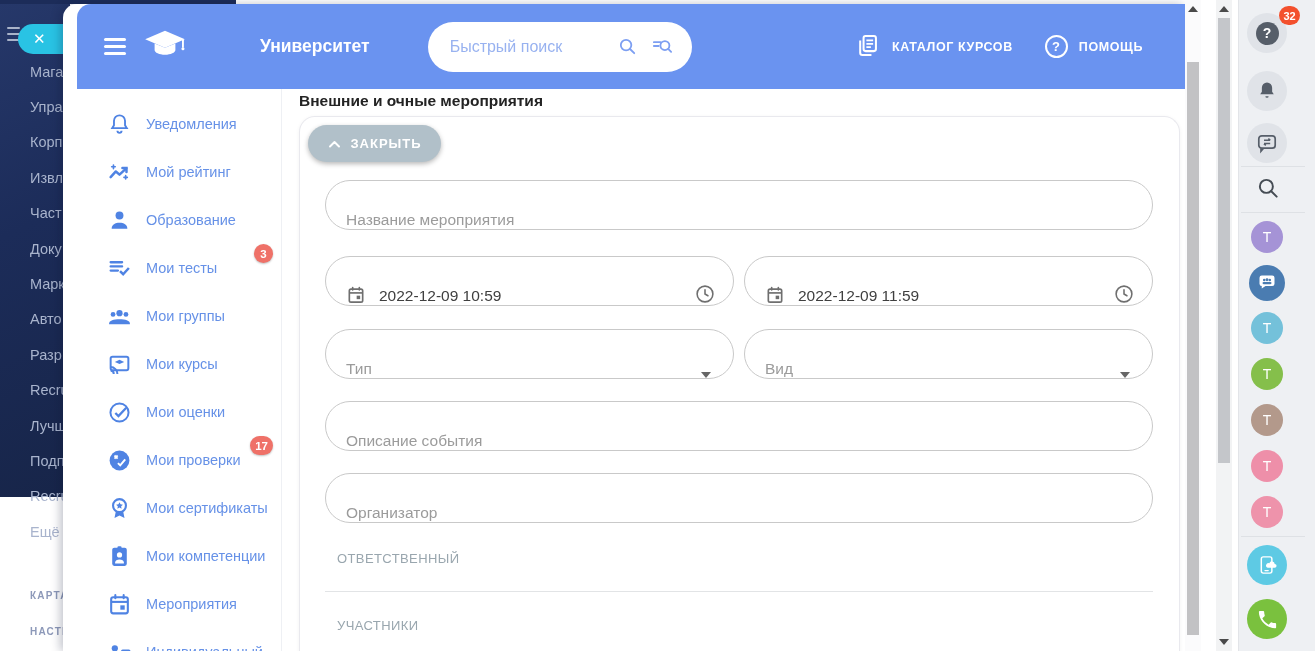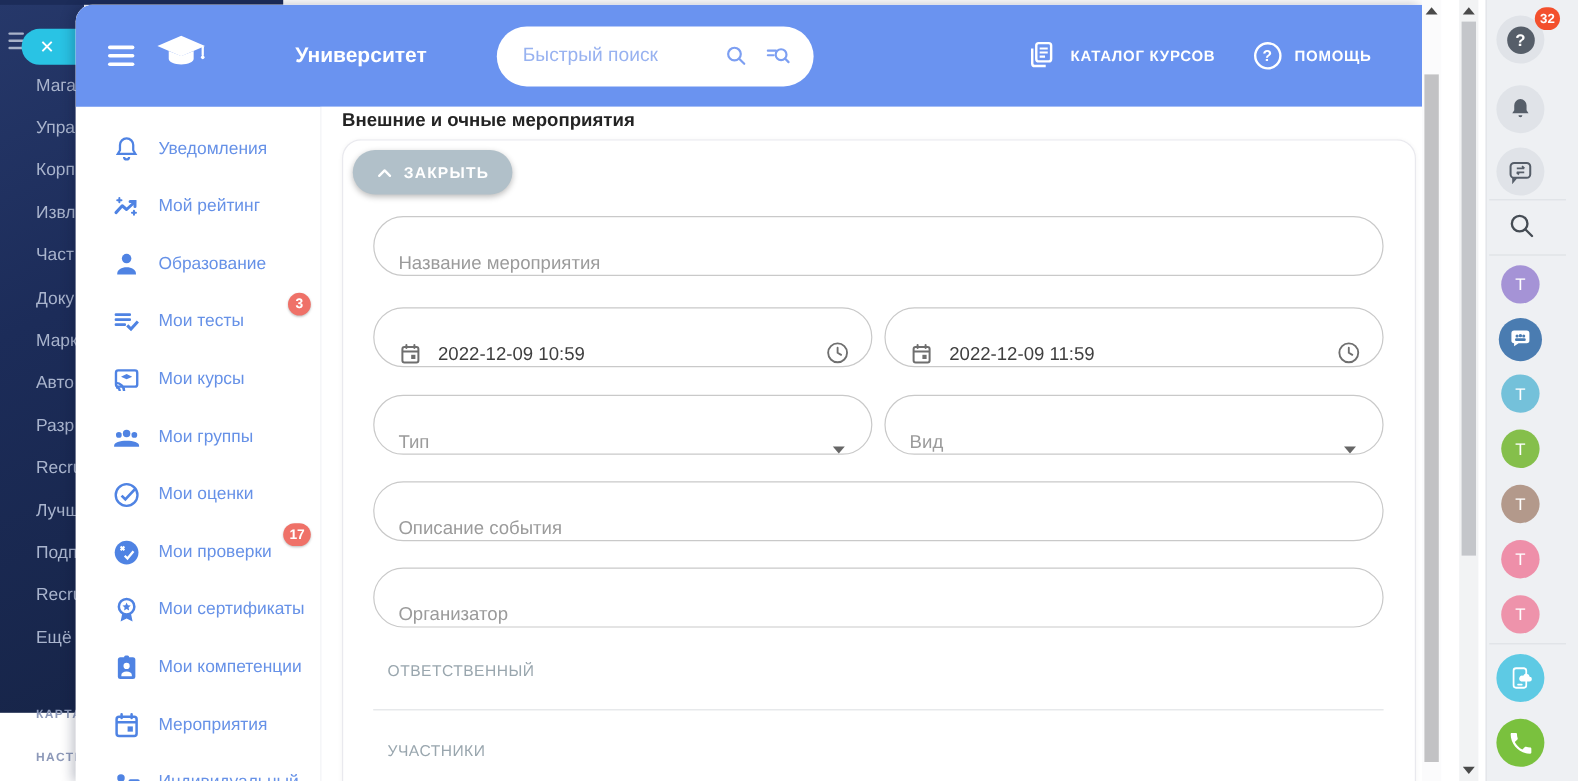--- a/index.html
+++ b/index.html
@@ -1,36 +1,36 @@
 <!DOCTYPE html>
 <html><head>
 <meta charset="utf-8">
 <style>
   * { box-sizing: border-box; margin: 0; padding: 0; }
   html,body { width:1315px; height:651px; }
   body { font-family:"Liberation Sans", sans-serif; }
   .root { position:relative; width:1315px; height:651px; background:#fff; overflow:hidden; }
 
   
-  .nav-rail { position:absolute; left:0; top:0; width:70px; height:594px;
+  .nav-rail { position:absolute; left:0; top:0; width:70px; height:497px;
     background:linear-gradient(155deg,#26386a 0%,#1c2c59 45%,#172549 100%); z-index:1; }
   .top-strip { position:absolute; left:0; top:0; width:236px; height:4px; background:#1c2c59; z-index:1; }
   .rail-burger { position:absolute; left:7px; top:27px; z-index:2; }
   .rail-burger i { display:block; width:13px; height:2.4px; background:#a9b3c9; border-radius:1px; margin-bottom:3.4px; }
   .rail-close { position:absolute; left:18px; top:24px; width:60px; height:30px; border-radius:15px;
     background:#29c3e4; color:#fff; font-size:15px; display:flex; align-items:center; padding-left:15px; z-index:2; cursor:pointer; }
   .rail-list { position:absolute; left:30px; top:54px; list-style:none; z-index:2; }
   .rail-list li { height:35.4px; display:flex; align-items:center; font-size:14.5px; color:#a9b4cd; white-space:nowrap; cursor:pointer; }
   .rail-foot { position:absolute; left:30px; top:577px; list-style:none; z-index:2; }
   .rail-foot li { height:36px; display:flex; align-items:center; font-size:10px; font-weight:bold;
     letter-spacing:1.2px; color:#8d99b9; white-space:nowrap; cursor:pointer; }
 
   
   .panel { position:absolute; left:63px; top:4px; width:1122px; height:647px; background:#fff;
-    border-top-left-radius:14px; overflow:hidden; box-shadow:-3px 0 10px rgba(10,20,50,.25); z-index:3; }
+    border-top-left-radius:14px; overflow:hidden; box-shadow:-3px 0 10px rgba(10,20,50,.25); z-index:3;padding-left:14px; }
 
   .hdr { height:85px; background:#6a93f0; display:flex; align-items:center; border-top-left-radius:14px; }
   .hdr-burger { margin-left:27px; cursor:pointer; }
   .hdr-burger i { display:block; width:22px; height:3px; background:#fff; border-radius:2px; margin:4px 0; }
   .logo { margin-left:16px; flex:none; }
   .hdr-title { margin-left:72px; color:#fff; font-size:17.5px; font-weight:bold; white-space:nowrap; }
   .search { margin-left:58px; width:264px; height:50px; background:#fff; border-radius:25px;
     display:flex; align-items:center; padding:0 18px 0 22px; flex:none; }
   .search input { border:0; outline:0; flex:1; min-width:0; font-size:16px; color:#5b79c9; background:transparent; }
   .search input::placeholder { color:#98b2f0; }
@@ -236,37 +236,37 @@
         <div class="smenu-item">
           <svg viewBox="0 0 24 24" fill="none" stroke="currentColor">
             <path d="M3.5 6h11M3.5 10h11M3.5 14h7" stroke-width="2.2" stroke-linecap="round"></path>
             <path d="M12.5 14.5 15.5 17.5 21 11.5" stroke-width="2.4"></path>
           </svg>
           <span class="lbl">Мои тесты</span>
           <span class="badge">3</span>
         </div>
 
         <div class="smenu-item">
-          <svg viewBox="0 0 24 24" fill="none" stroke="currentColor">
-            <rect x="3.5" y="4.5" width="17" height="13" rx="1.8" stroke-width="1.9"></rect>
-            <path d="M7.5 9.5 12 7.4l4.5 2.1L12 11.6z" fill="currentColor" stroke="none"></path>
-            <path d="M3.5 14.5a6.5 6.5 0 0 1 6.5 6.5" stroke-width="1.9"></path>
-            <path d="M3.5 18a3 3 0 0 1 3 3" stroke-width="1.9"></path>
-          </svg>
-          <span class="lbl">Мои курсы</span>
-        </div>
-
-        <div class="smenu-item">
           <svg viewBox="0 0 24 24" fill="currentColor">
             <circle cx="5.8" cy="10" r="2.3"></circle>
               <circle cx="18.2" cy="10" r="2.3"></circle>
               <circle cx="12" cy="8.8" r="3"></circle>
             <path d="M2 18.6c0-2.5 4.5-3.9 10-3.9s10 1.4 10 3.9v.9H2z"></path>
           </svg>
           <span class="lbl">Мои группы</span>
+        </div>
+
+        <div class="smenu-item">
+          <svg viewBox="0 0 24 24" fill="none" stroke="currentColor">
+            <rect x="3.5" y="4.5" width="17" height="13" rx="1.8" stroke-width="1.9"></rect>
+            <path d="M7.5 9.5 12 7.4l4.5 2.1L12 11.6z" fill="currentColor" stroke="none"></path>
+            <path d="M3.5 14.5a6.5 6.5 0 0 1 6.5 6.5" stroke-width="1.9"></path>
+            <path d="M3.5 18a3 3 0 0 1 3 3" stroke-width="1.9"></path>
+          </svg>
+          <span class="lbl">Мои курсы</span>
         </div>
 
         <div class="smenu-item">
           <svg viewBox="0 0 24 24" fill="none" stroke="currentColor">
             <circle cx="12" cy="12" r="8.7" stroke-width="1.9"></circle>
             <path d="M8 12.5l3 3 7.5-8" stroke-width="2.2"></path>
           </svg>
           <span class="lbl">Мои оценки</span>
         </div>
 

